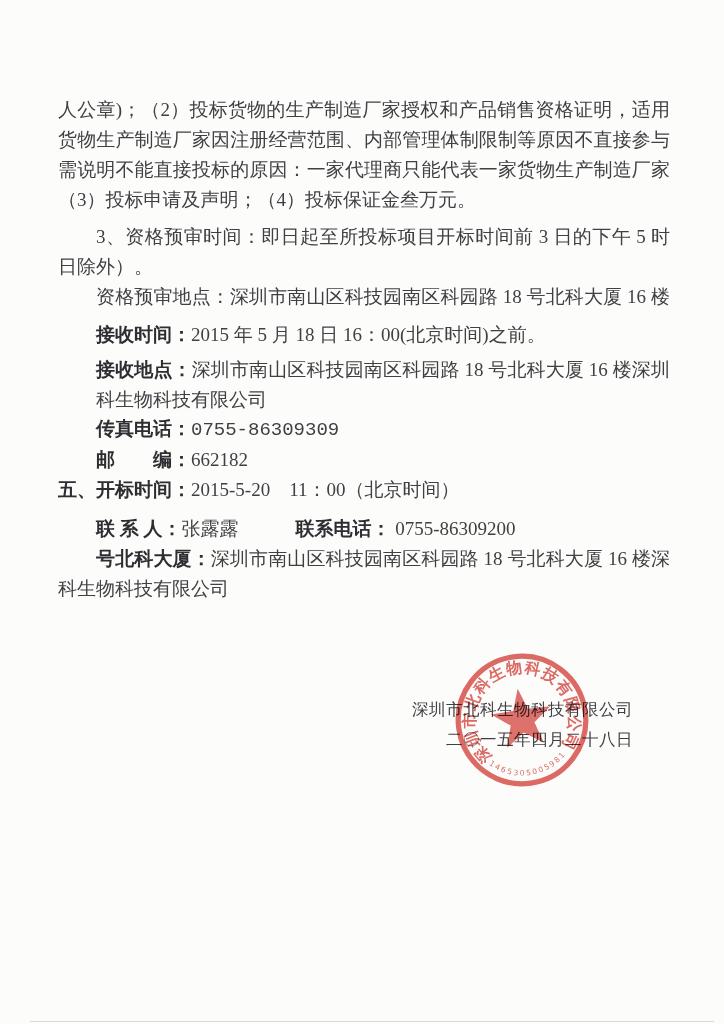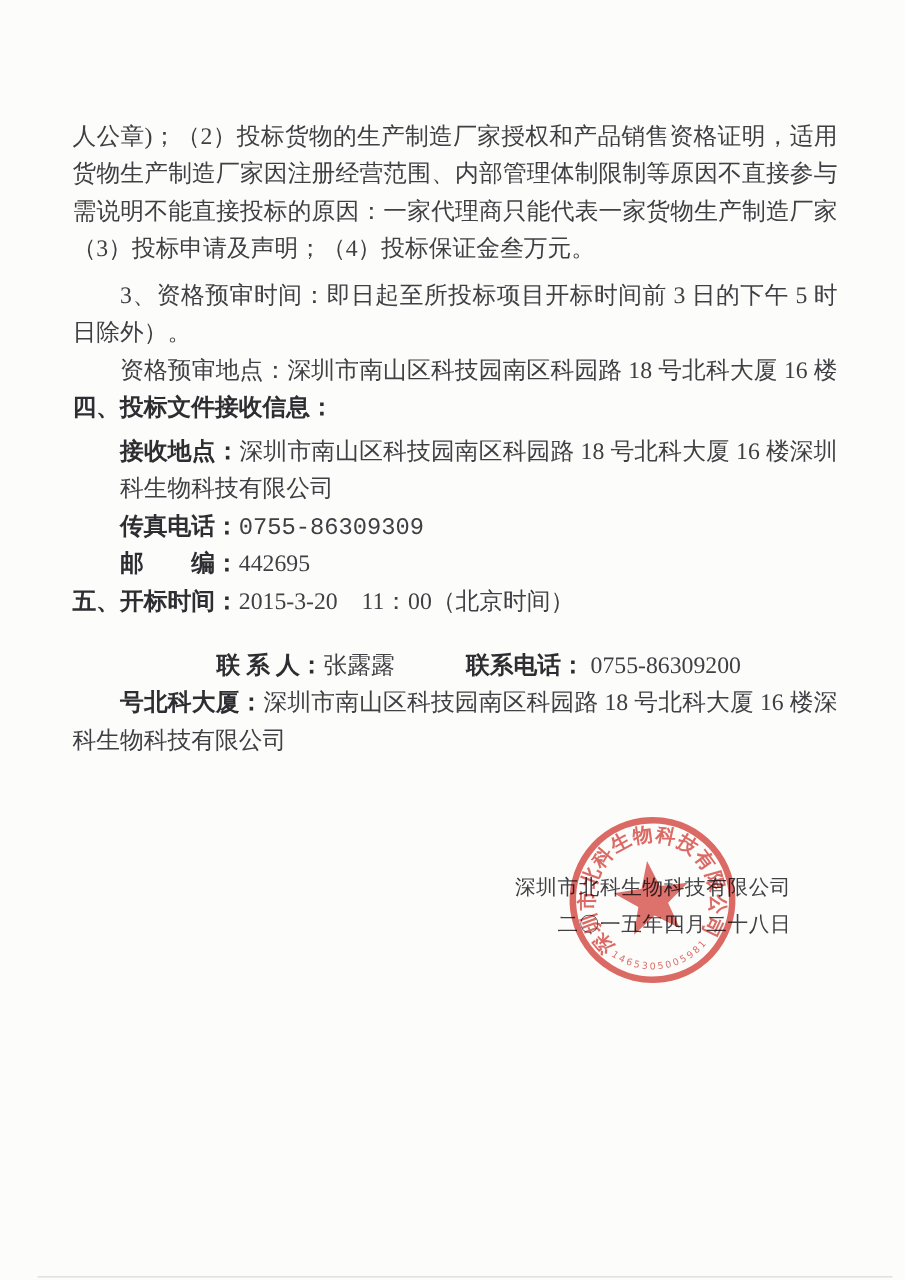--- a/index.html
+++ b/index.html
@@ -68,27 +68,27 @@
 <div class="page">
 
   <div class="doc-body">
       <div class="line just"><span>人公章)；（2）投标货物的生产制造厂家授权和产品销售资格证明，适用于投标</span></div>
       <div class="line just"><span>货物生产制造厂家因注册经营范围、内部管理体制限制等原因不直接参与投标，</span></div>
       <div class="line just"><span>需说明不能直接投标的原因：一家代理商只能代表一家货物生产制造厂家投标；</span></div>
       <div class="line"><span>（3）投标申请及声明；（4）投标保证金叁万元。</span></div>
       <div class="line just" style="margin-top: 7px; padding-left: 38px;"><span>3、资格预审时间：即日起至所投标项目开标时间前 3 日的下午 5 时（节假</span></div>
       <div class="line"><span>日除外）。</span></div>
       <div class="line just" style="padding-left: 38px;"><span>资格预审地点：深圳市南山区科技园南区科园路 18 号北科大厦 16 楼深圳</span></div>
-      <div class="line"><span class="b">四、</span><span class="b">投标文件接收信息：</span></div>
+      <div class="line" style="margin-top: 8px; padding-left: 38px;"><span class="b">接收时间：</span><span>2015 年 5 月 18 日 16：00(北京时间)之前。</span></div>
       <div class="line just" style="margin-top: 5px; padding-left: 38px;"><span class="b">接收地点：</span><span>深圳市南山区科技园南区科园路 18 号北科大厦 16 楼深圳市北</span></div>
       <div class="line" style="padding-left: 38px;"><span>科生物科技有限公司</span></div>
       <div class="line" style="padding-left: 38px; font-family: Liberation Mono, monospace;"><span class="b">传真电话：</span><span>0755-86309309</span></div>
-      <div class="line" style="padding-left: 38px;"><span class="b">邮　　编：</span><span>442695</span></div>
-      <div class="line"><span class="b">五、</span><span class="b">开标时间：</span><span>2015-3-20　11：00（北京时间）</span></div>
-      <div class="line" style="margin-top: 21px; padding-left: 38px; text-align: center;"><span class="b">联 系 人：</span><span>张露露</span><span>　　　</span><span class="b">联系电话：</span><span> 0755-86309200</span></div>
+      <div class="line" style="padding-left: 38px;"><span class="b">邮　　编：</span><span>662182</span></div>
+      <div class="line"><span class="b">五、</span><span class="b">开标时间：</span><span>2015-5-20　11：00（北京时间）</span></div>
+      <div class="line" style="margin-top: 9px; padding-left: 38px;"><span class="b">联 系 人：</span><span>张露露</span><span>　　　</span><span class="b">联系电话：</span><span> 0755-86309200</span></div>
       <div class="line just" style="padding-left: 38px;"><span class="b">号北科大厦：</span><span>深圳市南山区科技园南区科园路 18 号北科大厦 16 楼深圳市北</span></div>
       <div class="line"><span>科生物科技有限公司</span></div>
     </div>
 
   <div class="signature">
     <div>深圳市北科生物科技有限公司</div>
     <div>二〇一五年四月二十八日</div>
   </div>
 
   <svg class="seal" viewBox="0 0 200 200" xmlns="http://www.w3.org/2000/svg">

